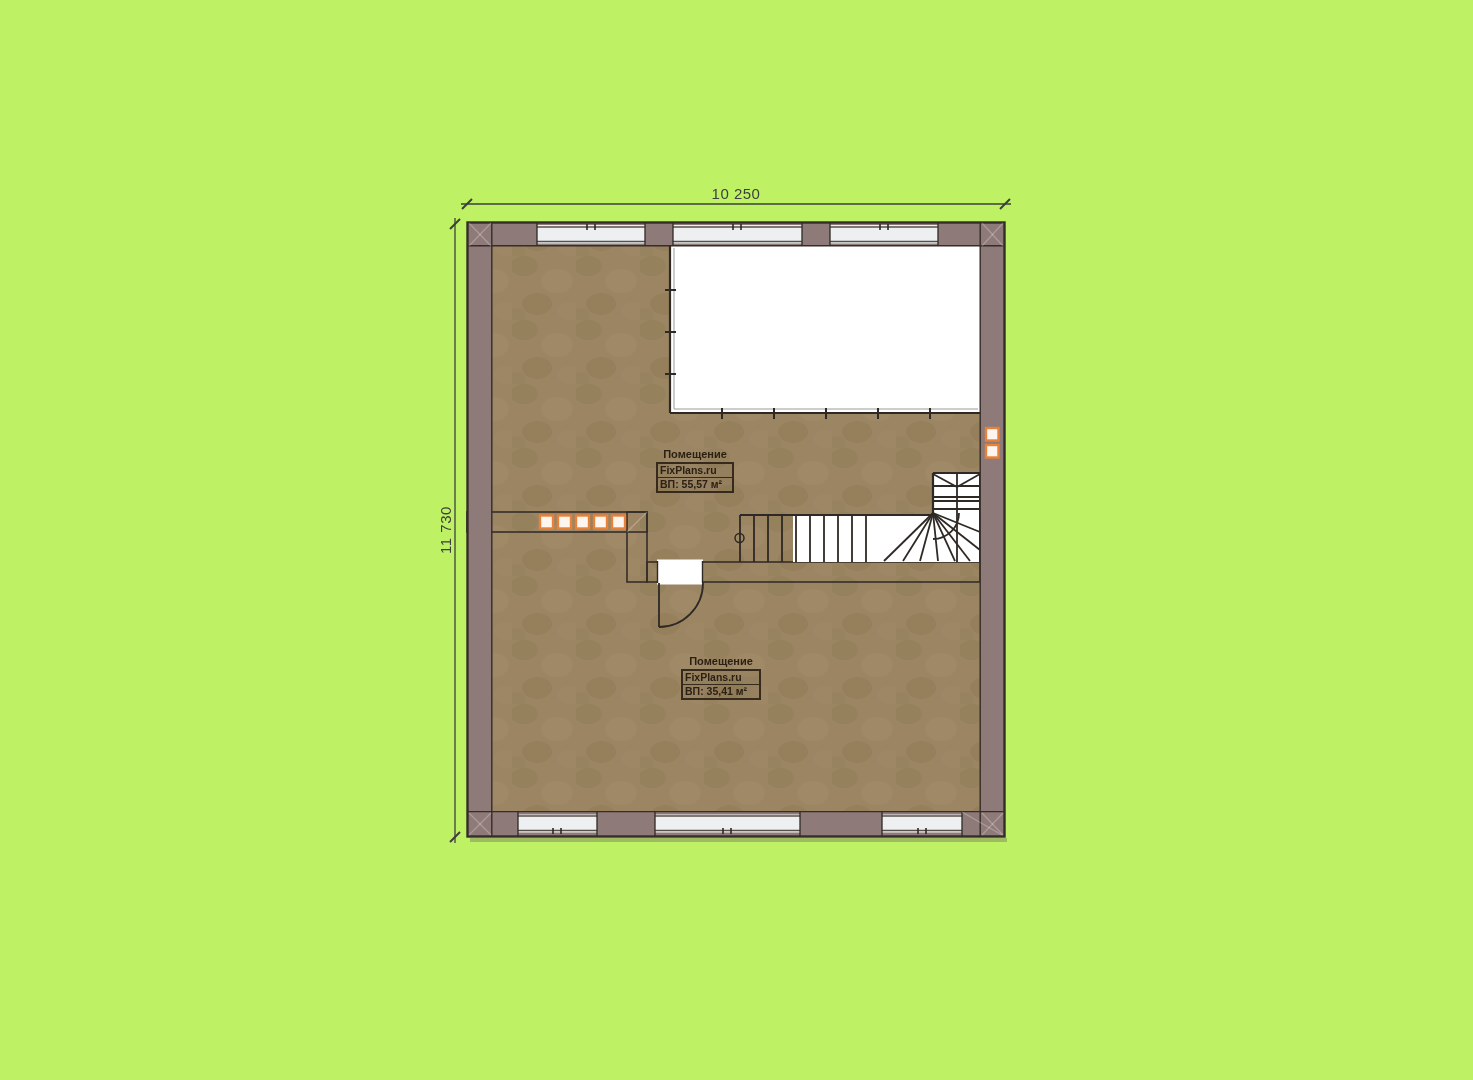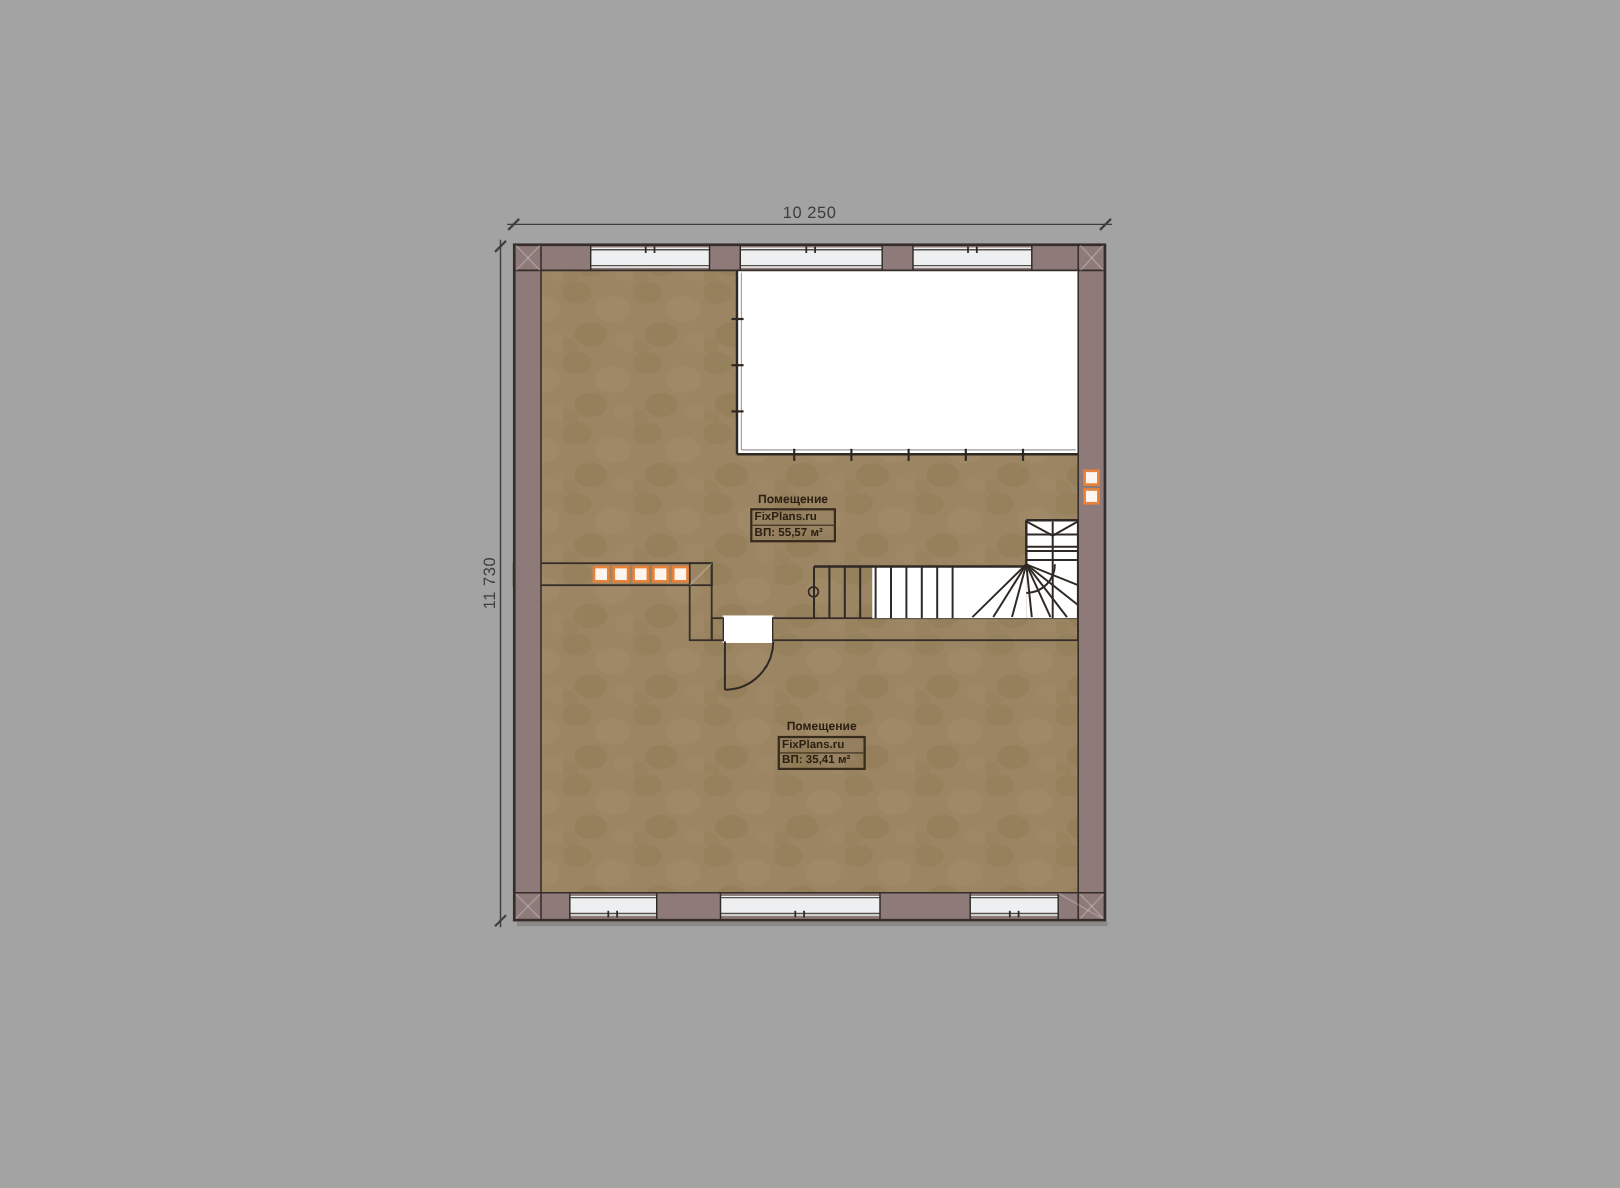--- a/index.html
+++ b/index.html
@@ -1,19 +1,19 @@
 <!DOCTYPE html>
 <html style="--wall: #8e7a79; --wall-outline: #352d29; --line: #2e2924; --floor: #9b8563; --floor-dark: #8d7852; --floor-light: #a78f6c; --glass: #edeff0; --glass-line: #55504c; --marker-orange: #e8823a; --marker-fill: #fdf5ee; --void: #ffffff; --dim: #3e3e3e; --label: #2b2012;"><head>
 <meta charset="utf-8">
 <style>
   html,body{margin:0;padding:0;background:#ffffff;}
   .stage{
     position:relative;
     width:1473px;height:1080px;
-    background:#a3a3a3;
+    background:#bef264;
     font-family:"Liberation Sans", sans-serif;
     overflow:hidden;
   }
   svg{position:absolute;left:0;top:0;}
   
   .wallfill{fill:var(--wall,#8e7a79);}
   .ln{stroke:var(--line,#2e2924);fill:none;}
   .outline{stroke:var(--wall-outline,#352d29);fill:none;}
   .white{fill:var(--void,#ffffff);}
   .glass{fill:var(--glass,#edeff0);}
@@ -21,21 +21,21 @@
   .dimln{stroke:var(--dim,#3e3e3e);fill:none;}
   .orange{fill:var(--marker-fill,#fdf5ee);stroke:var(--marker-orange,#e8823a);}
   .miter{stroke:rgba(255,255,255,0.25);fill:none;}
   
   .dim{
     position:absolute;color:var(--dim,#3e3e3e);
     font-size:15px;letter-spacing:0.5px;text-align:center;
   }
   .dim-top{left:696px;top:185px;width:80px;}
   .dim-left{left:415px;top:522px;width:60px;height:16px;transform:rotate(-90deg);}
-  .roomlabel{position:absolute;color:var(--label,#2b2012);margin-left:26px;}
+  .roomlabel{position:absolute;color:var(--label,#2b2012);}
   .rtitle{font-size:11px;font-weight:700;text-align:center;line-height:13px;}
   .rbox{margin-top:1px;border:2px solid #362a1c;background:rgba(0,0,0,0.04);}
   .rrow{font-size:10.5px;font-weight:700;line-height:13px;padding:0 2px;white-space:nowrap;}
   .rrow.r2{border-top:1.5px solid #362a1c;}
   .lbl1{left:656px;top:448px;width:78px;}
   .lbl2{left:681px;top:655px;width:80px;}
 </style>
 </head>
 <body>
 

